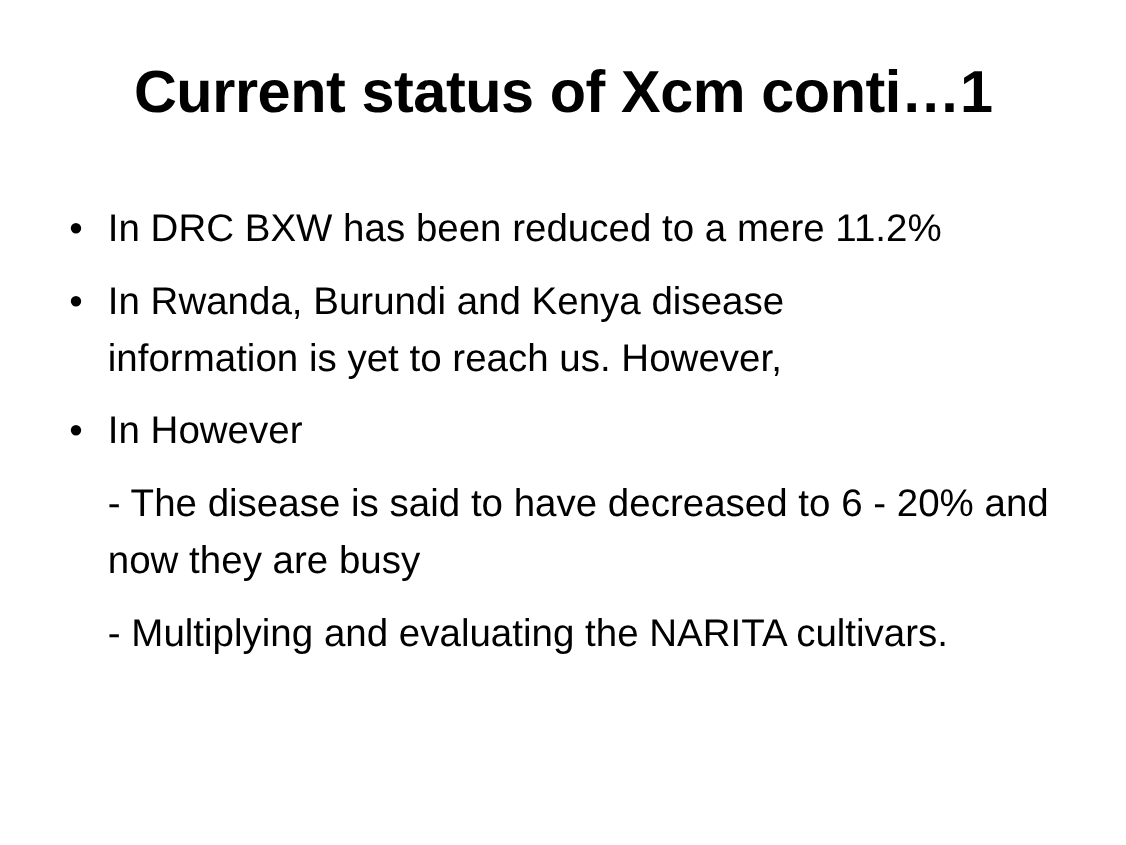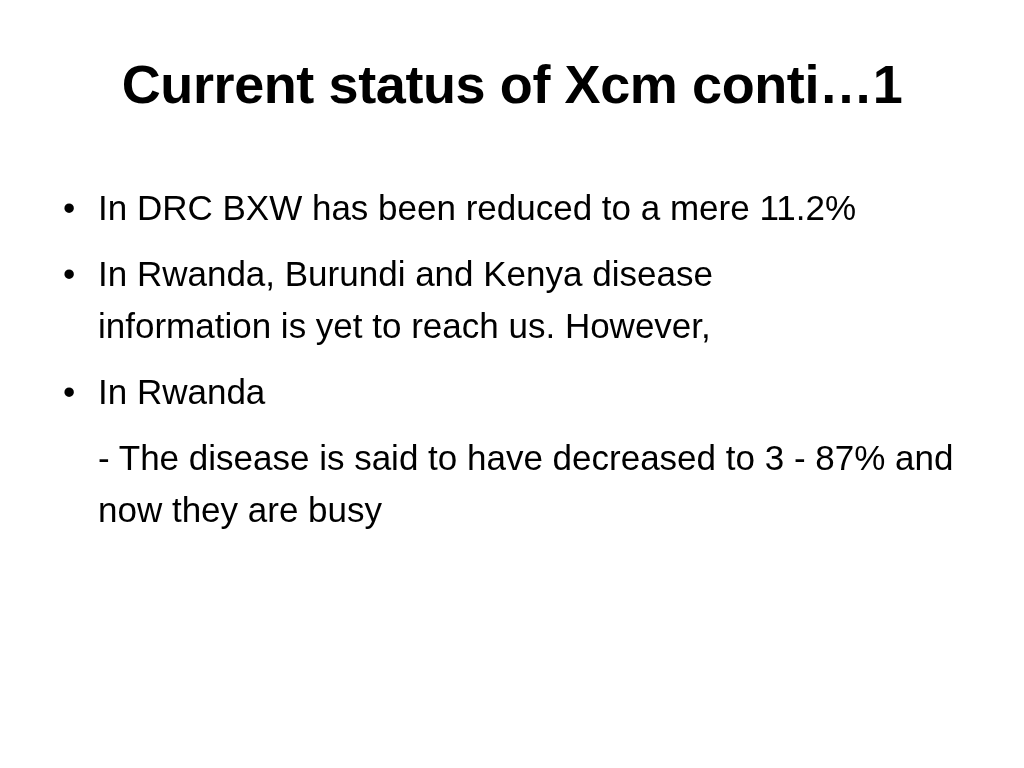--- a/index.html
+++ b/index.html
@@ -104,22 +104,25 @@
       <span class="bullet-text">In DRC BXW has been reduced to a mere 11.2%</span>
     </div>
 
     <div class="bullet-item w-narrow">
       <span class="bullet-dot">•</span>
       <span class="bullet-text">In Rwanda, Burundi and Kenya disease information is yet to reach us. However,</span>
     </div>
 
     <div class="bullet-item w-wide">
       <span class="bullet-dot">•</span>
-      <span class="bullet-text">In Rwanda</span>
+      <span class="bullet-text">In However</span>
     </div>
 
     <div class="sub-item w-wide">
-      <span class="sub-text">- The disease is said to have decreased to 3 - 87% and now they are busy</span>
+      <span class="sub-text">- The disease is said to have decreased to 6 - 20% and now they are busy</span>
     </div>
 
+    <div class="sub-item w-narrow">
+      <span class="sub-text">- Multiplying and evaluating the NARITA cultivars.</span>
+    </div>
 
   </div>
 </div>
 
 </body></html>

